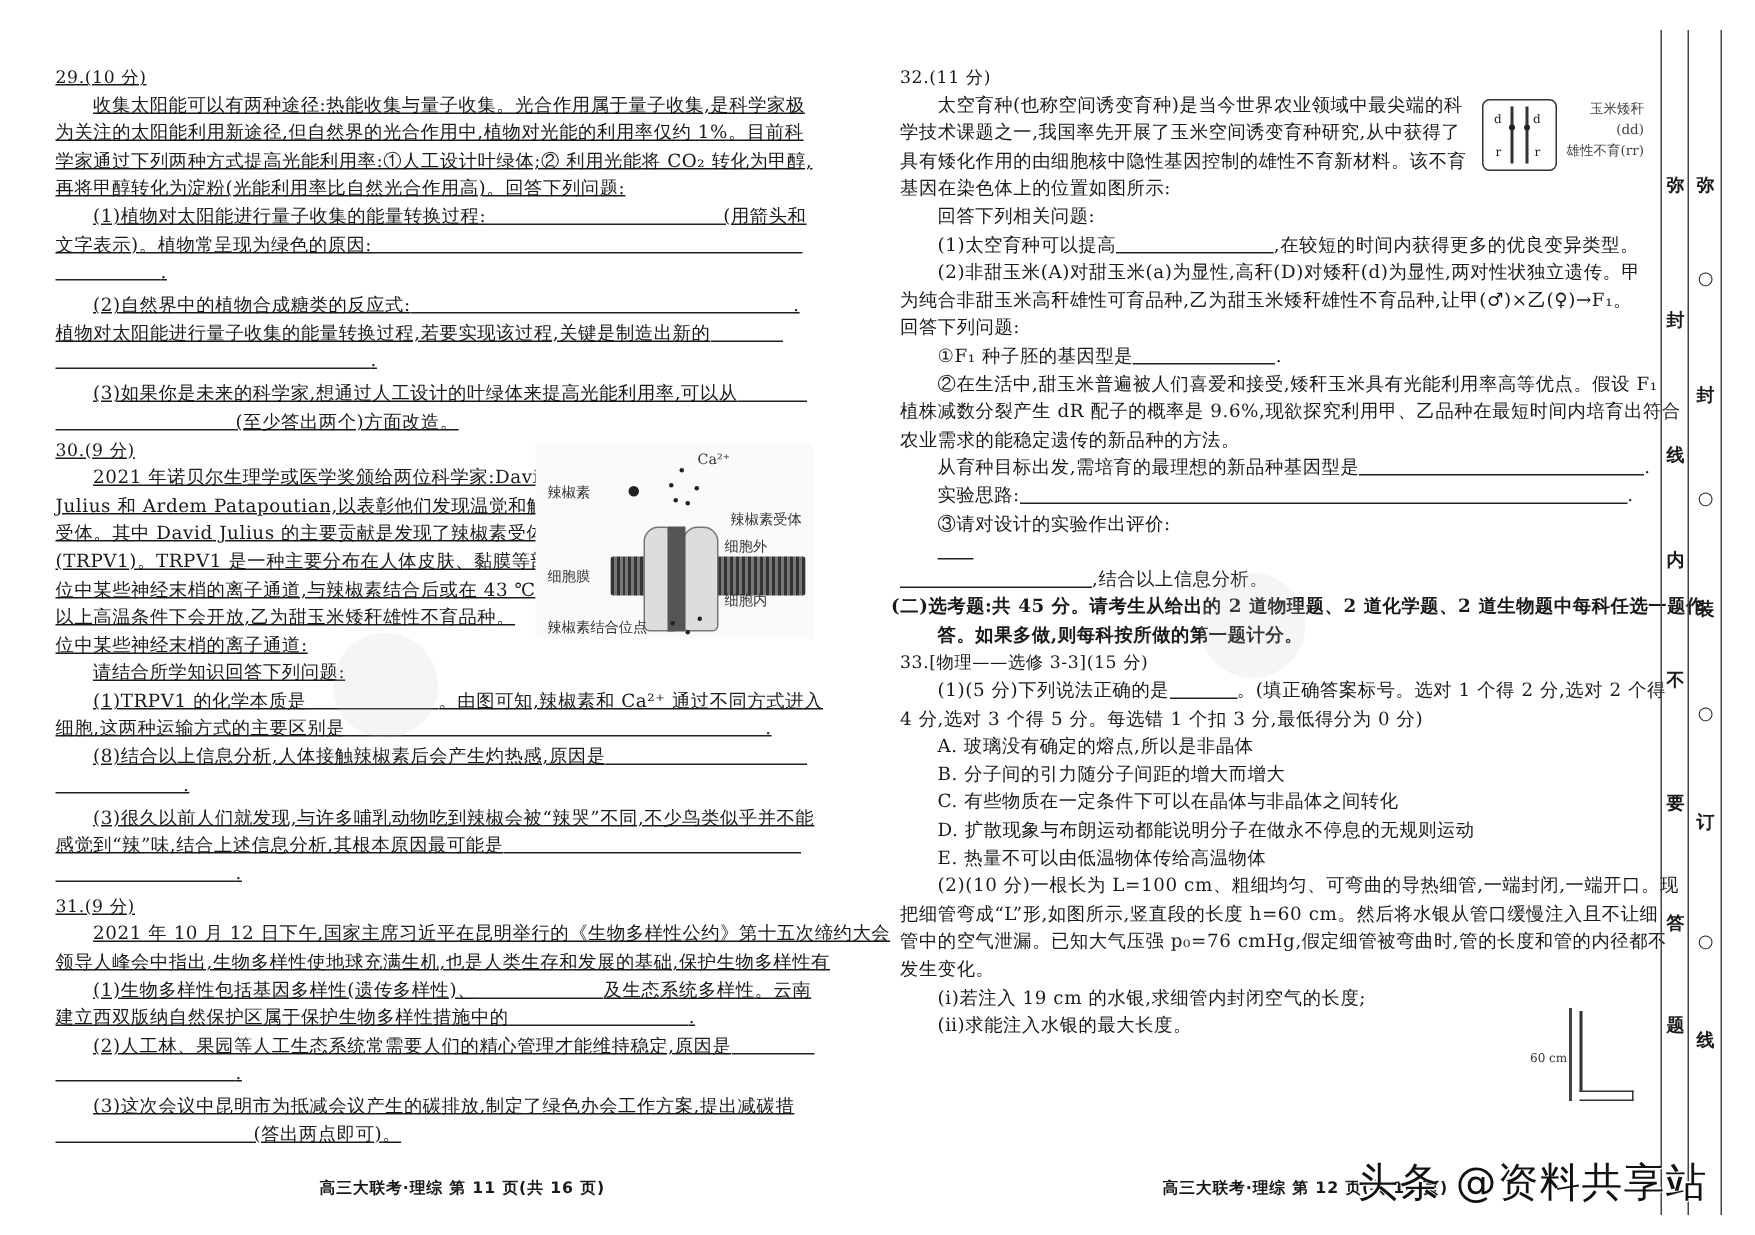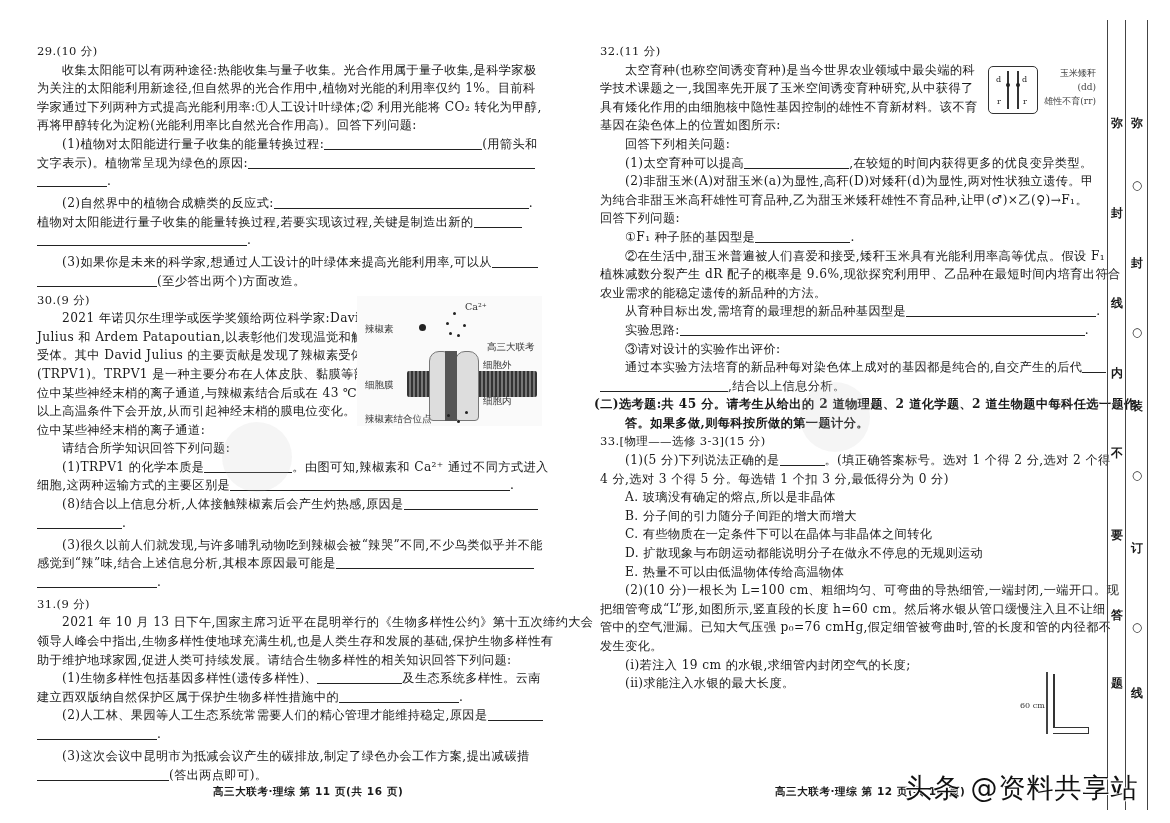--- a/index.html
+++ b/index.html
@@ -1,19 +1,19 @@
 <!DOCTYPE html>
 <html><head>
 <meta charset="utf-8">
 <style>
   * { box-sizing: border-box; margin: 0; padding: 0; }
   html, body { width: 1170px; height: 823px; background: #ffffff; overflow: hidden; }
   body { position: relative; font-family: "DejaVu Serif", "Liberation Serif", serif; color: #1a1a1a; }
   .page { position: absolute; top: 42px; font-size: 12.2px; line-height: 18.6px; letter-spacing: 0.4px; }
-  #left-page { left: 37px; width: 496px; }
+  #left-page { left: 37px; width: 496px; text-decoration: underline; }
   #right-page { left: 600px; width: 496px; }
   .p { white-space: nowrap; overflow: visible; }
   .ind { padding-left: 25px; }
   .qh { font-size: 11.5px; }
   .blank { display: inline-block; border-bottom: 1px solid #222; height: 13px; vertical-align: -2px; }
   .bold { font-weight: bold; }
 
   
   #fig30 { position: absolute; left: 320px; top: 254px; width: 185px; height: 130px; background: #fafafa; }
   #fig30 .lbl { position: absolute; font-size: 9.5px; color: #333; white-space: nowrap; letter-spacing: 0; }
@@ -78,43 +78,42 @@
   <div class="p">
     <span class="blank" style="width:120px"></span><span>(至少答出两个)方面改造。</span>
   </div>
 
   <div class="p qh">30.(9 分)</div>
   <div class="p ind">2021 年诺贝尔生理学或医学奖颁给两位科学家:David</div>
   <div class="p">Julius 和 Ardem Patapoutian,以表彰他们发现温觉和触觉</div>
   <div class="p">受体。其中 David Julius 的主要贡献是发现了辣椒素受体</div>
   <div class="p">(TRPV1)。TRPV1 是一种主要分布在人体皮肤、黏膜等部</div>
   <div class="p">位中某些神经末梢的离子通道,与辣椒素结合后或在 43 ℃</div>
-  <div class="p">以上高温条件下会开放,从而引起神经末梢的膜电位变化。</div>
+  <div class="p">以上高温条件下会开放,乙为甜玉米矮秆雄性不育品种。</div>
   <div class="p">位中某些神经末梢的离子通道:</div>
   <div class="p ind">请结合所学知识回答下列问题:</div>
   <div class="p ind">
     <span>(1)TRPV1 的化学本质是</span><span class="blank" style="width:88px"></span><span>。由图可知,辣椒素和 Ca²⁺ 通过不同方式进入</span>
   </div>
   <div class="p">
     <span>细胞,这两种运输方式的主要区别是</span><span class="blank" style="width:280px"></span>.
   </div>
   <div class="p ind">
     <span>(8)结合以上信息分析,人体接触辣椒素后会产生灼热感,原因是</span><span class="blank" style="width:134px"></span>
   </div>
   <div class="p" style="height:22px"><span class="blank" style="width:85px"></span>.</div>
   <div class="p ind">(3)很久以前人们就发现,与许多哺乳动物吃到辣椒会被“辣哭”不同,不少鸟类似乎并不能</div>
   <div class="p">
     <span>感觉到“辣”味,结合上述信息分析,其根本原因最可能是</span><span class="blank" style="width:198px"></span>
   </div>
   <div class="p" style="height:22px"><span class="blank" style="width:120px"></span>.</div>
 
   <div class="p qh">31.(9 分)</div>
-  <div class="p ind">2021 年 10 月 13 日下午,国家主席习近平在昆明举行的《生物多样性公约》第十五次缔约大会</div>
+  <div class="p ind">2021 年 10 月 12 日下午,国家主席习近平在昆明举行的《生物多样性公约》第十五次缔约大会</div>
   <div class="p">领导人峰会中指出,生物多样性使地球充满生机,也是人类生存和发展的基础,保护生物多样性有</div>
-  <div class="p">助于维护地球家园,促进人类可持续发展。请结合生物多样性的相关知识回答下列问题:</div>
   <div class="p ind">
     <span>(1)生物多样性包括基因多样性(遗传多样性)、</span><span class="blank" style="width:85px"></span><span>及生态系统多样性。云南</span>
   </div>
   <div class="p">
     <span>建立西双版纳自然保护区属于保护生物多样性措施中的</span><span class="blank" style="width:120px"></span>.
   </div>
   <div class="p ind">
     <span>(2)人工林、果园等人工生态系统常需要人们的精心管理才能维持稳定,原因是</span><span class="blank" style="width:55px"></span>
   </div>
   <div class="p" style="height:22px"><span class="blank" style="width:120px"></span>.</div>
@@ -132,21 +131,21 @@
     <div class="dot" style="left:89px;top:26px"></div>
     <div class="dot" style="left:106px;top:28px"></div>
     <div class="dot" style="left:92px;top:36px"></div>
     <div class="dot" style="left:100px;top:38px"></div>
     <div class="dot" style="left:90px;top:118px"></div>
     <div class="dot" style="left:100px;top:124px"></div>
     <div class="dot" style="left:108px;top:115px"></div>
     <div class="dot" style="left:62px;top:28px;width:7px;height:7px"></div>
     <span class="lbl" style="left:108px;top:2px">Ca²⁺</span>
     <span class="lbl" style="left:8px;top:24px">辣椒素</span>
-    <span class="lbl" style="left:130px;top:42px">高三大联考</span>
+    <span class="lbl" style="left:130px;top:42px">辣椒素受体</span>
     <span class="lbl" style="left:126px;top:60px">细胞外</span>
     <span class="lbl" style="left:8px;top:80px">细胞膜</span>
     <span class="lbl" style="left:126px;top:96px">细胞内</span>
     <span class="lbl" style="left:8px;top:114px">辣椒素结合位点</span>
   </div>
   <div class="wm" style="left:185px;top:380px"></div>
 </div>
 
 <div class="footer" style="left:213px">高三大联考·理综 第 11 页(共 16 页)</div>
 
@@ -170,21 +169,21 @@
   <div class="p">植株减数分裂产生 dR 配子的概率是 9.6%,现欲探究利用甲、乙品种在最短时间内培育出符合</div>
   <div class="p">农业需求的能稳定遗传的新品种的方法。</div>
   <div class="p ind">
     <span>从育种目标出发,需培育的最理想的新品种基因型是</span><span class="blank" style="width:190px"></span>.
   </div>
   <div class="p ind">
     <span>实验思路:</span><span class="blank" style="width:405px"></span>.
   </div>
   <div class="p ind">③请对设计的实验作出评价:</div>
   <div class="p ind">
-    <span>通过本实验方法培育的新品种每对染色体上成对的基因都是纯合的,自交产生的后代</span><span class="blank" style="width:24px"></span>
+    <span class="blank" style="width:24px"></span>
   </div>
   <div class="p">
     <span class="blank" style="width:128px"></span><span>,结合以上信息分析。</span>
   </div>
 
   <div class="p bold" style="margin-left:-6px">(二)选考题:共 45 分。请考生从给出的 2 道物理题、2 道化学题、2 道生物题中每科任选一题作</div>
   <div class="p bold ind">答。如果多做,则每科按所做的第一题计分。</div>
 
   <div class="p qh">33.[物理——选修 3-3](15 分)</div>
   <div class="p ind">

